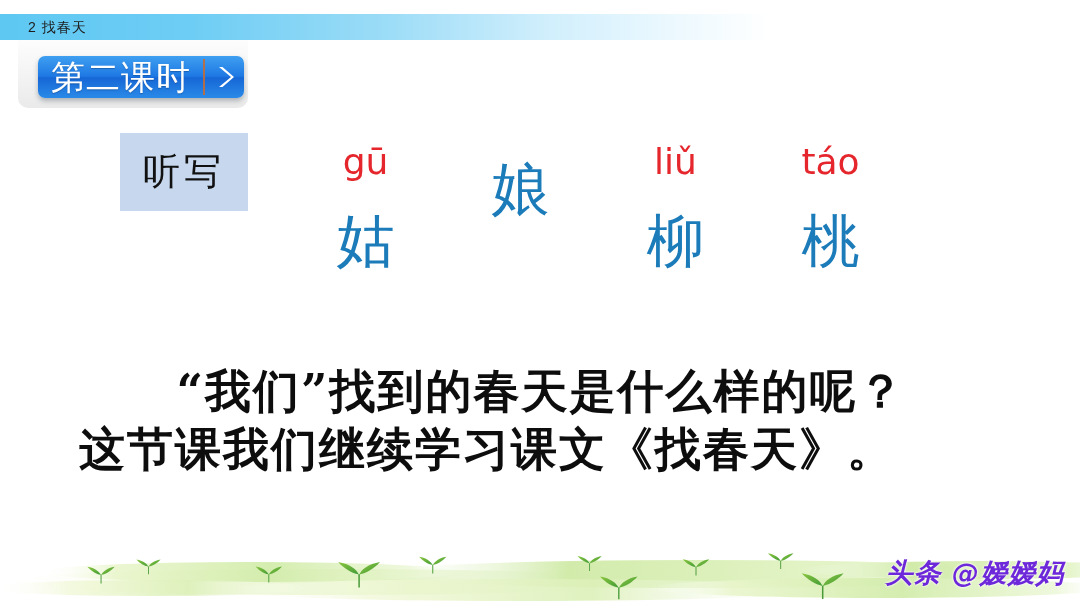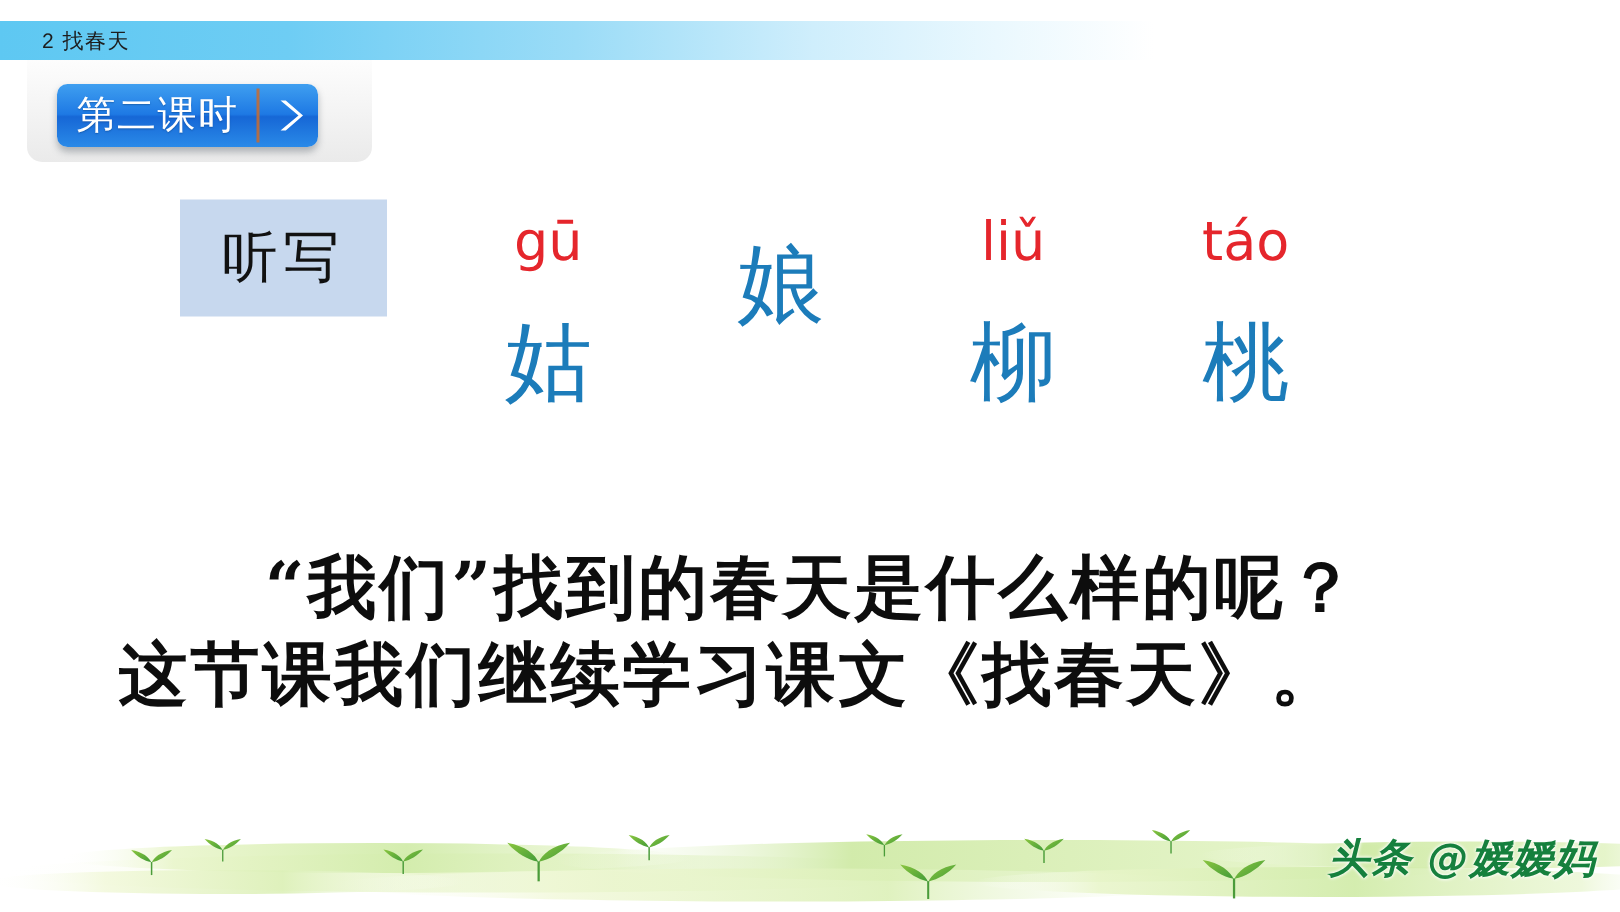--- a/index.html
+++ b/index.html
@@ -61,21 +61,21 @@
     border-radius: 7px;
     background: linear-gradient(to bottom, #3f9ff0 0%, #1e79e4 48%, #1667d6 52%, #2a8ae8 100%);
     box-shadow: 0 3px 5px rgba(80,90,100,0.40);
     display: flex;
     align-items: center;
     padding: 0 9px 0 13px;
     box-sizing: border-box;
   }
   #lesson-button-label {
     color: #ffffff;
-    font-size: 26px;
+    font-size: 34px;
     line-height: 42px;
     letter-spacing: 1px;
     white-space: nowrap;
     font-family: "DejaVu Sans", "Liberation Sans", sans-serif;
     text-shadow: 0 1px 1px rgba(0,40,90,0.35);
   }
   #lesson-divider {
     width: 2px;
     height: 36px;
     margin: 0 10px 0 12px;
@@ -87,21 +87,21 @@
     height: 26px;
     position: relative;
   }
   #lesson-arrow-icon svg { display:block; }
 
   
   #dictation-box {
     position: absolute;
     left: 120px;
     top: 133px;
-    width: 138px;
+    width: 128px;
     height: 78px;
     background: #c7d8ee;
     display: flex;
     align-items: center;
     justify-content: center;
   }
   #dictation-label {
     font-size: 37px;
     color: #111111;
     letter-spacing: 4px;
@@ -168,21 +168,21 @@
   }
   #grass-decoration svg { display: block; }
 
   
   #watermark {
     position: absolute;
     right: 16px;
     bottom: 20px;
     font-size: 27px;
     line-height: 30px;
-    color: #15803d;
+    color: #6d28d9;
     font-style: italic;
     font-weight: 700;
     letter-spacing: 1px;
     font-family: "DejaVu Sans", "Liberation Sans", sans-serif;
     white-space: nowrap;
     text-shadow: 0 0 2px #ffffff, 0 0 3px #ffffff;
     margin-left: 48px;
   }
 </style>
 </head>

